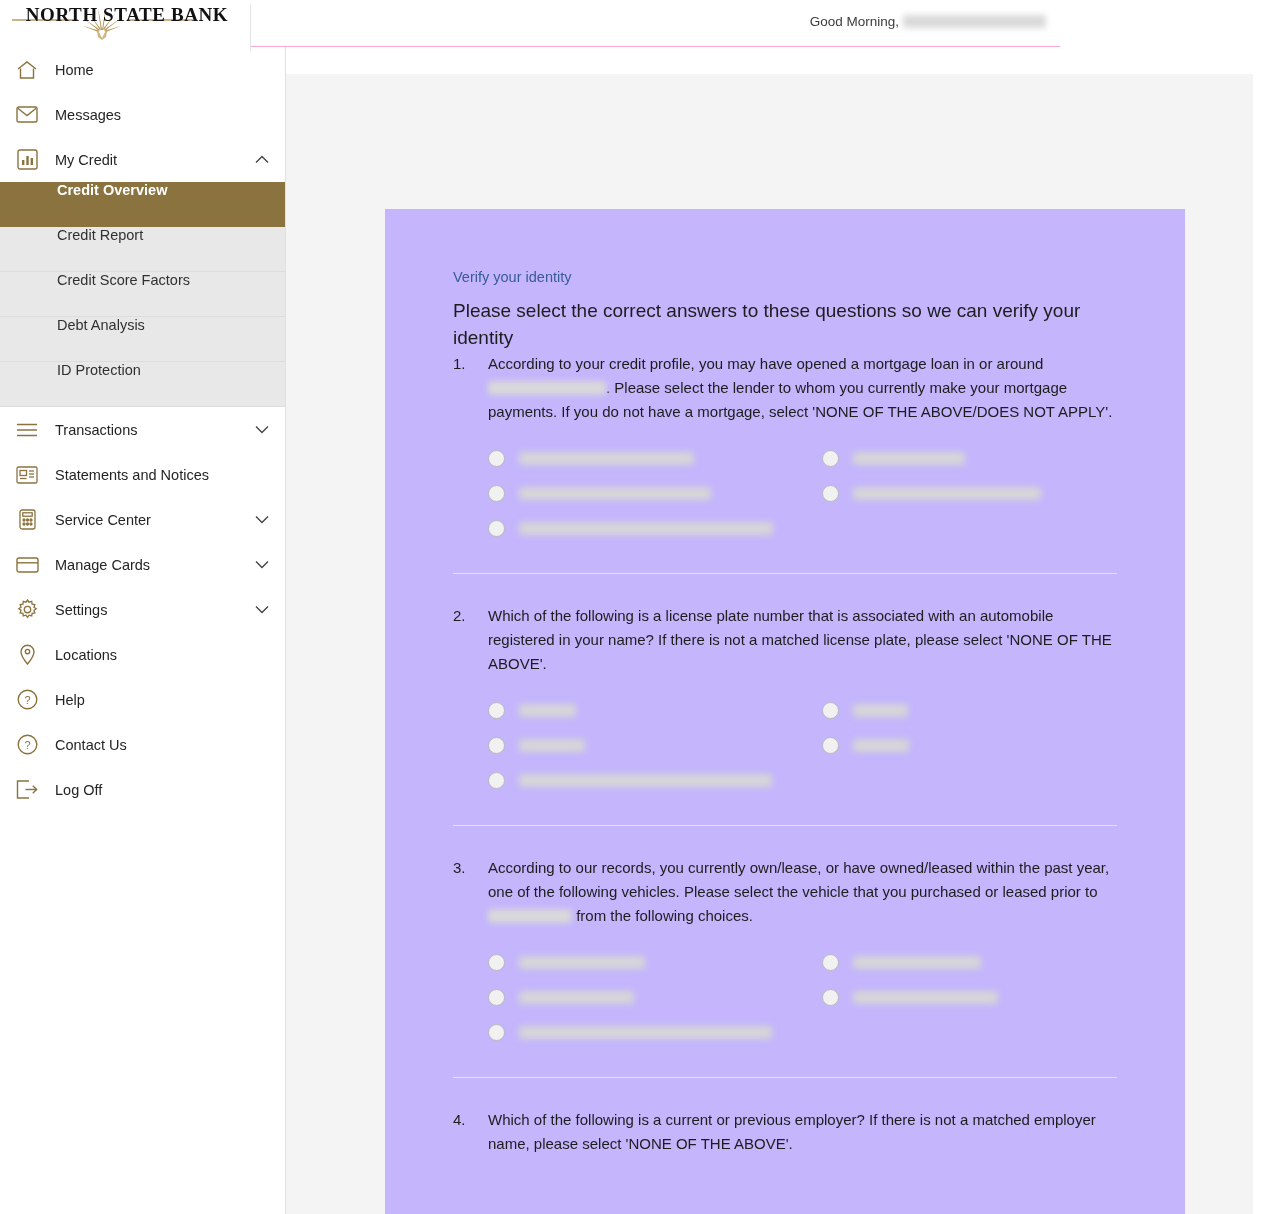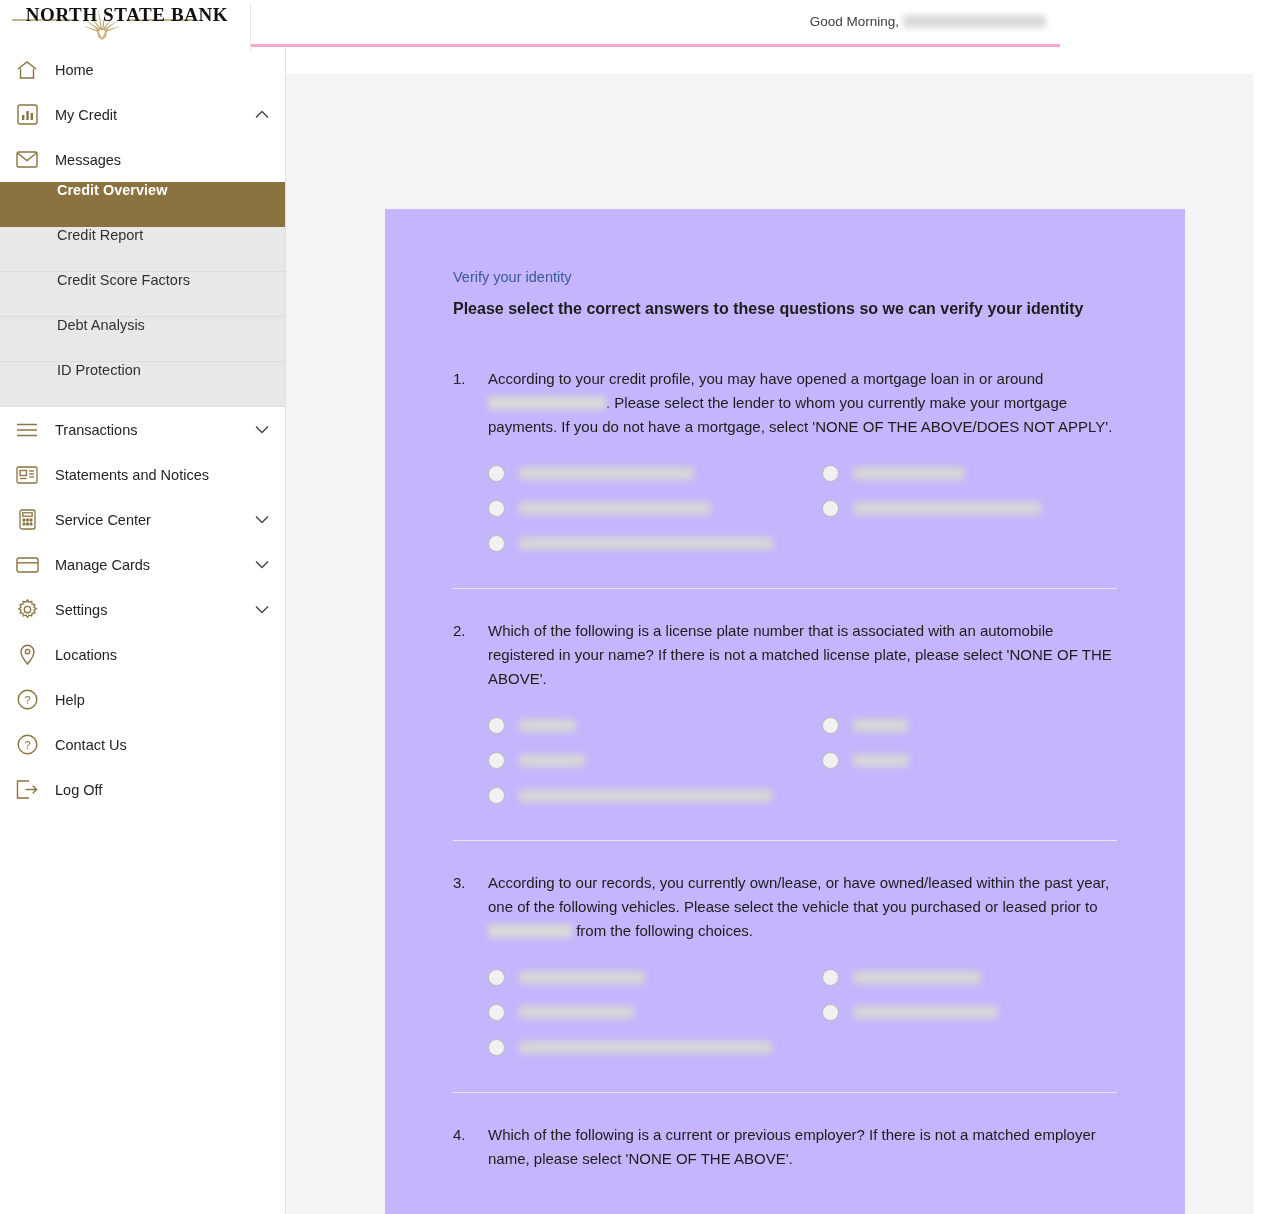--- a/index.html
+++ b/index.html
@@ -8,21 +8,21 @@
     background: #ffffff;
     font-family: "Liberation Sans", sans-serif;
     overflow: hidden;
   }
   .app { position: relative; width: 1271px; height: 1214px; }
 
   
   .topbar {
     position: absolute; left: 0; top: 0; width: 1060px; height: 47px;
     background: #ffffff;
-    border-bottom: 3px solid #f9a8d4;
+    border-bottom: 1px solid #f9a8d4;
     z-index: 5;
   }
   .greeting {
     position: absolute; right: 14px; top: 14px;
     font-size: 13.5px; color: #3c3c3c;
     white-space: nowrap;
     display: flex; align-items: center; gap: 4px;
   }
   .redact {
     display: inline-block;
@@ -117,22 +117,22 @@
     position: absolute; left: 111px; top: 135px;
     width: 800px; height: 1005px;
     background: #c4b5fd;
   }
   .card-inner { padding: 60px 68px 0 68px; }
 
   .eyebrow {
     font-size: 14.5px; color: #3a5c96; margin-bottom: 13px;
   }
   .page-heading {
-    font-size: 16px; color: #1d1d1d; font-weight: 700;
-    line-height: 1.42; margin-bottom: 46px;
+    font-size: 19px; color: #1d1d1d; font-weight: 400;
+    line-height: 1.42; 
     max-width: 665px;
   }
 
   
   .question { padding-bottom: 2px; }
   .q-row { display: flex; }
   .q-num {
     width: 35px; min-width: 35px;
     font-size: 15px; color: #1d1d1d; line-height: 1.6;
   }
@@ -207,43 +207,43 @@
         <svg width="22" height="20" viewBox="0 0 22 20" fill="none" stroke="currentColor" stroke-width="1.4">
           <path d="M2 9 L11 2 L20 9"></path>
             <path d="M4.5 8.5 V18 H17.5 V8.5"></path>
         </svg>
       </span>
       <span class="nav-label">Home</span>
     </div>
 
     <div class="nav-item">
       <span class="nav-ico">
+        <svg width="22" height="17" viewBox="0 0 22 17" fill="none" stroke="currentColor" stroke-width="1.4">
+          <rect x="1" y="1" width="20" height="15" rx="1.5"></rect>
+            <path d="M1.8 2.2 L11 9.5 L20.2 2.2"></path>
+        </svg>
+      </span>
+      <span class="nav-label">Messages</span>
+    </div>
+
+    <div class="nav-item">
+      <span class="nav-ico">
         <svg width="21" height="21" viewBox="0 0 21 21" fill="none" stroke="currentColor" stroke-width="1.4">
           <rect x="1" y="1" width="19" height="19" rx="2"></rect>
           <rect x="5" y="11" width="2.4" height="5" fill="currentColor" stroke="none"></rect>
           <rect x="9.3" y="7" width="2.4" height="9" fill="currentColor" stroke="none"></rect>
           <rect x="13.6" y="9" width="2.4" height="7" fill="currentColor" stroke="none"></rect>
         </svg>
       </span>
       <span class="nav-label">My Credit</span>
       <span class="chev">
         <svg width="14" height="9" viewBox="0 0 14 9" fill="none" stroke="currentColor" stroke-width="1.4">
           <path d="M1 7.5 L7 1.5 L13 7.5"></path>
         </svg>
       </span>
-    </div>
-
-    <div class="nav-item">
-      <span class="nav-ico">
-        <svg width="22" height="17" viewBox="0 0 22 17" fill="none" stroke="currentColor" stroke-width="1.4">
-          <rect x="1" y="1" width="20" height="15" rx="1.5"></rect>
-            <path d="M1.8 2.2 L11 9.5 L20.2 2.2"></path>
-        </svg>
-      </span>
-      <span class="nav-label">Messages</span>
     </div>
 
     <div class="submenu">
       <div class="sub-item active">
         <span>Credit Overview</span>
       </div>
       <div class="sub-item">
         <span>Credit Report</span>
       </div>
       <div class="sub-item">

